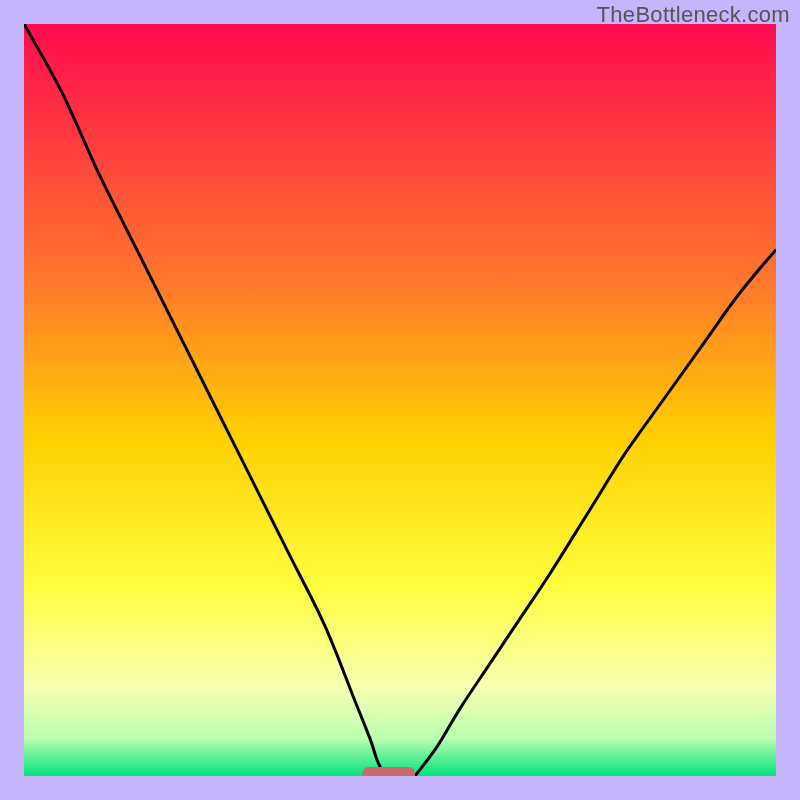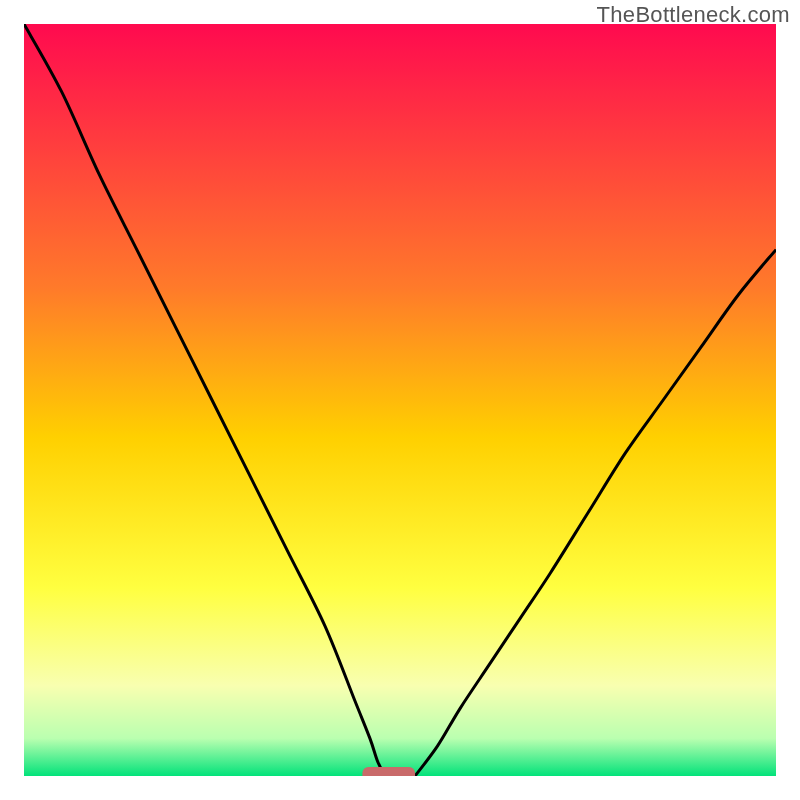--- a/index.html
+++ b/index.html
@@ -9,21 +9,21 @@
     height: 800px;
     background: #000;
     overflow: hidden;
   }
   .frame {
     position: absolute;
     left: 0;
     top: 0;
     width: 800px;
     height: 800px;
-    background: #ffffff;
+    background: #c4b5fd;
   }
   .plot {
     position: absolute;
     left: 24px;
     top: 24px;
     width: 752px;
     height: 752px;
     overflow: hidden;
   }
   .watermark {

